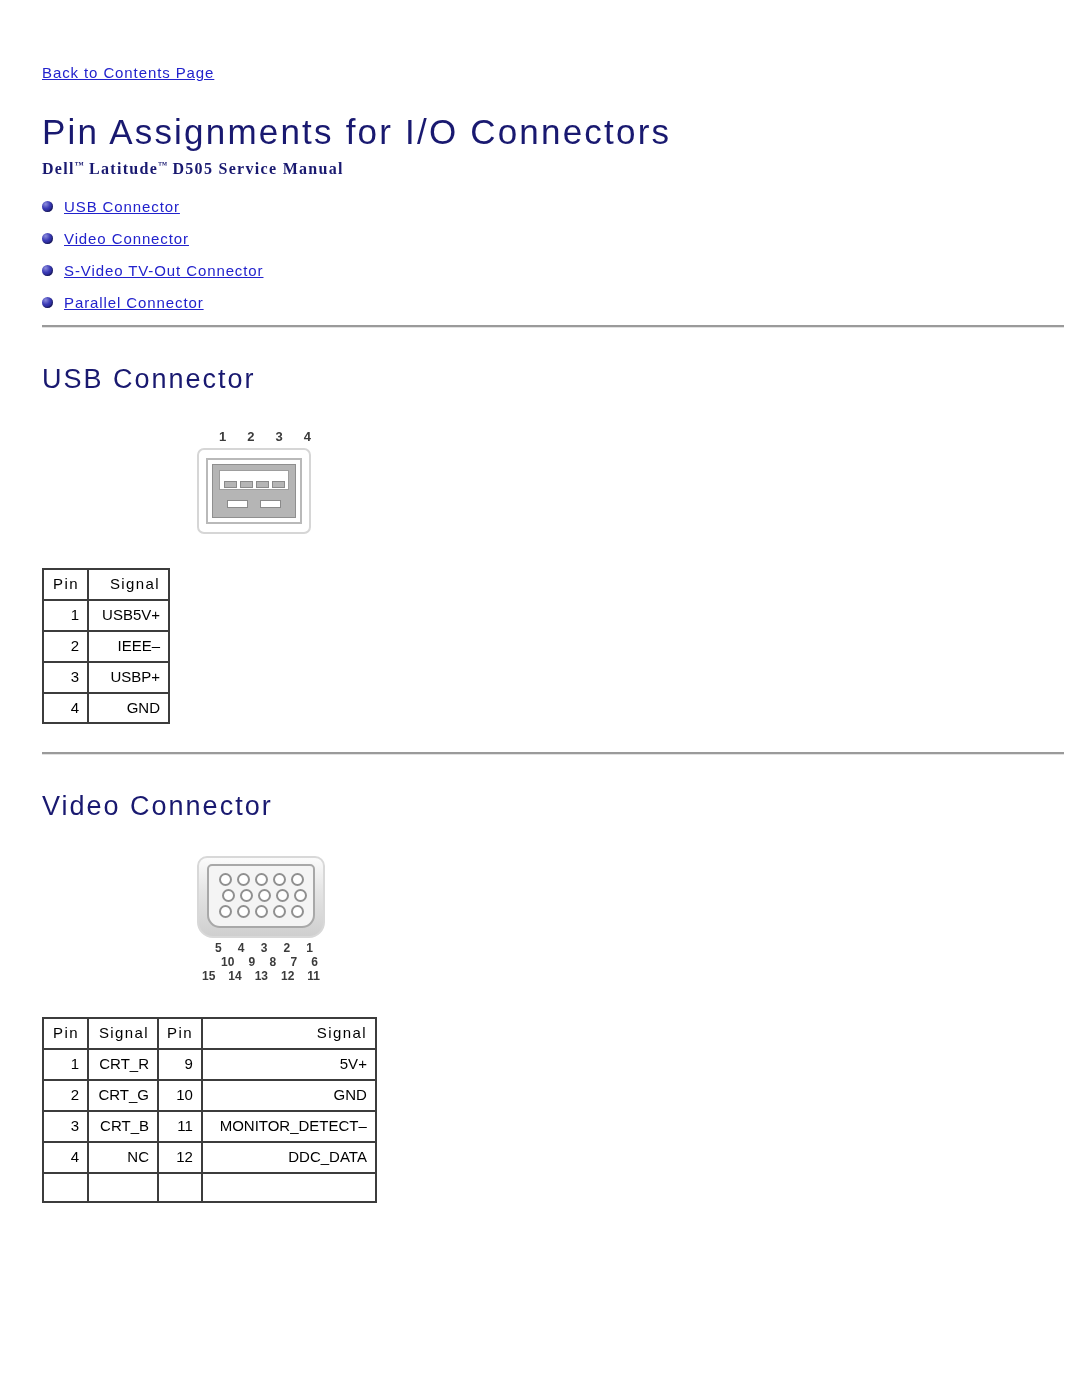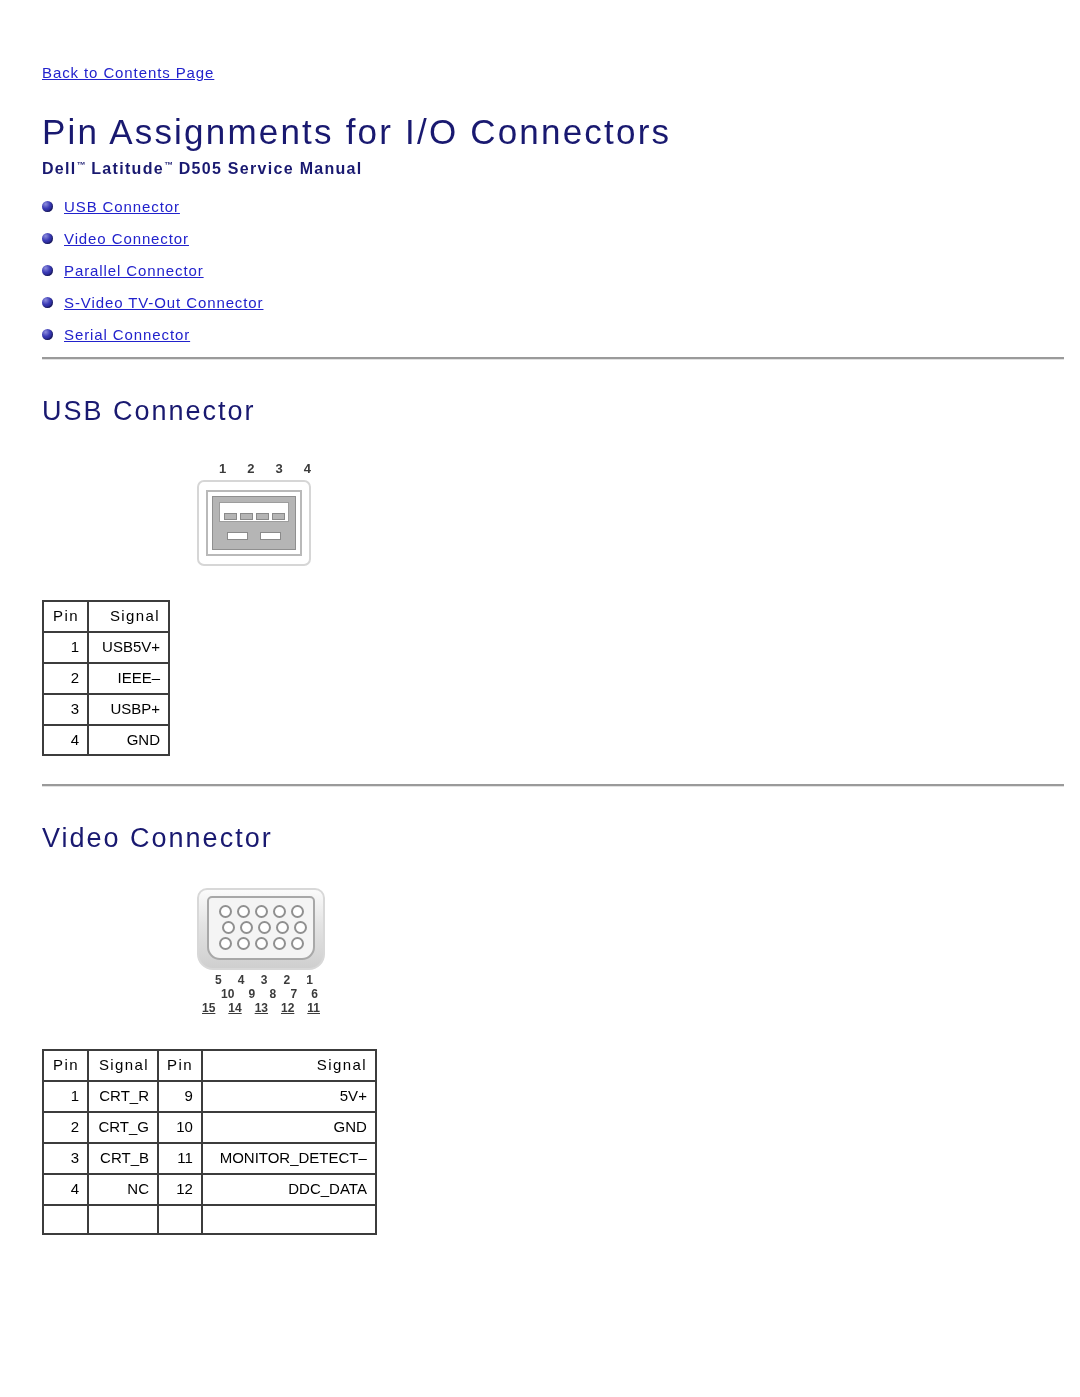--- a/index.html
+++ b/index.html
@@ -42,21 +42,21 @@
     color: #191970;
     font-family: "Liberation Sans", sans-serif;
     line-height: 1.15;
   }
   .subtitle {
     margin: 8px 0 0 30px;
     font-size: 16px;
     font-weight: 700;
     letter-spacing: 1.3px;
     color: #191970;
-    font-family: Liberation Sans, sans-serif;
+    font-family: Liberation Serif, serif;
   }
   .subtitle sup {
     font-size: 9px;
     letter-spacing: 0;
     vertical-align: super;
   }
 
   
   ul.toclist {
     list-style: none;
@@ -238,21 +238,21 @@
     font-family: "Liberation Sans", sans-serif;
     line-height: 14px;
     margin-top: 3px;
   }
   .vga-lrow {
     display: flex;
     justify-content: space-between;
   }
   .vga-lrow.lr1 { padding: 0 12px 0 18px; }
   .vga-lrow.lr2 { padding: 0 7px 0 24px; }
-  .vga-lrow.lr3 { padding: 0 5px 0 5px; text-decoration: underline; }
+  .vga-lrow.lr3 { padding: 0 5px 0 5px; }
 
   
   table.pins {
     border-collapse: separate;
     border-spacing: 0;
     margin-left: 30px;
     margin-top: 34px;
     font-family: "Liberation Sans", sans-serif;
     font-size: 15px;
     background: #ffffff;
@@ -313,29 +313,25 @@
     <li>
       <span class="bullet"></span>
       <a href="#" class="toclink">USB Connector</a>
     </li>
     <li>
       <span class="bullet"></span>
       <a href="#" class="toclink">Video Connector</a>
     </li>
     <li>
       <span class="bullet"></span>
-      <a href="#" class="toclink">Parallel Connector</a>
-    </li>
-    <li>
-      <span class="bullet"></span>
       <a href="#" class="toclink">S-Video TV-Out Connector</a>
     </li>
     <li>
       <span class="bullet"></span>
-      <a href="#" class="toclink">Serial Connector</a>
+      <a href="#" class="toclink">Parallel Connector</a>
     </li>
   </ul>
 
   <hr class="rule rule-top">
 
   <h2 class="section">USB Connector</h2>
 
   <div class="figure">
     <div class="usb-nums">
       <span>1</span>

